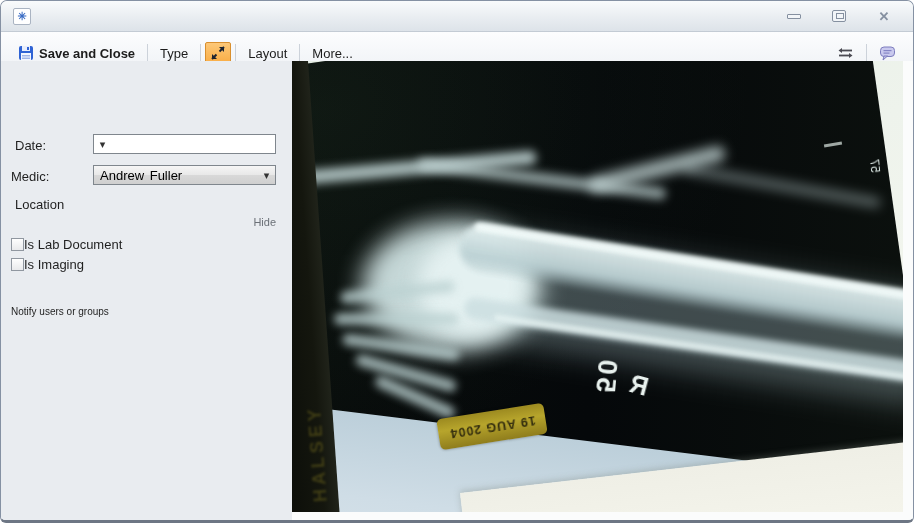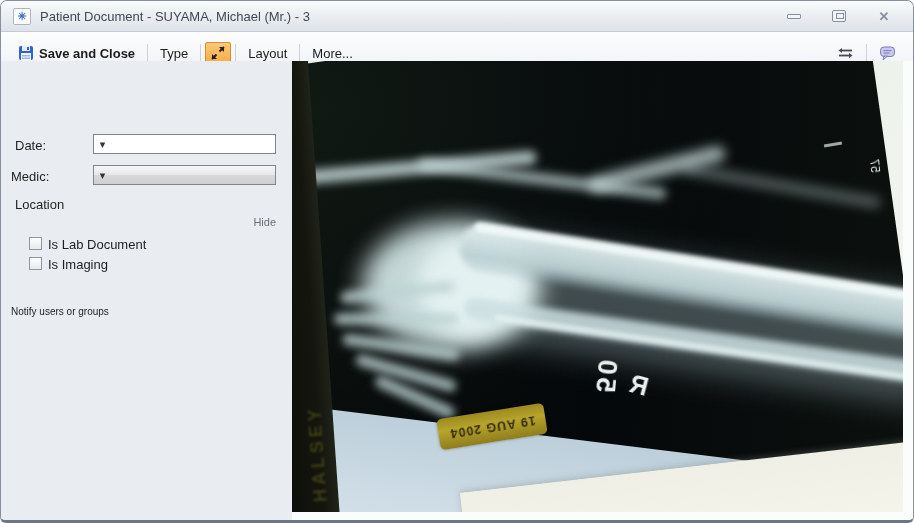--- a/index.html
+++ b/index.html
@@ -47,21 +47,21 @@
     display:flex; align-items:center; font-size:13px; color:#000; }
   .fctrl .val { flex:1; padding:0 6px; word-spacing:2px; }
   .fctrl .arr { width:17px; text-align:center; font-size:11px; color:#333; line-height:18px; }
   .ctrl-date { top:73px; background:#fff; }
   .ctrl-medic { top:104px; background:linear-gradient(180deg,#f6f6f6,#e8e8e8 48%,#d8d8d8 52%,#cfcfcf); }
   .input-el { position:absolute; font-family:"Liberation Sans",sans-serif; font-size:13px; color:#000;
     padding:0 6px; outline:none; }
   .input-el::placeholder { color:#b4b4b4; }
   .loc-input { left:92px; top:133px; width:183px; height:20px; border:1px solid #a7adb4; background:#fff; }
   .hide-link { position:absolute; left:92px; top:155px; width:183px; text-align:right; font-size:11px; color:#6b7077; }
-  .cbrow { position:absolute; left:28px; display:flex; gap:6px; }
+  .cbrow { position:absolute; left:10px; display:flex; align-items:center; }
   .cb { width:13px; height:13px; border:1px solid #9097a0; background:linear-gradient(180deg,#fefefe,#e9eaec); }
   .cbl { font-size:13px; color:#1f1f1f; }
   .notify-label { position:absolute; left:10px; top:245px; font-size:10px; color:#1f1f1f; }
   .notify-input { left:10px; top:264px; width:151px; height:20px; border:1px solid #aeb6bd; background:#fff; }
 
   
   .viewer { position:absolute; left:0; top:0; right:10px; bottom:8px; overflow:hidden;
     background:linear-gradient(155deg,#e6eee5 0%,#eef3ec 45%,#f7f8f0 100%); }
   .viewer * { position:absolute; }
   .film { left:-80px; top:-30px; width:687px; height:480px; transform:rotate(-8deg);
@@ -111,21 +111,20 @@
   .m57 { left:576px; top:98px; font-size:12px; color:#d8e4e0; transform:scaleX(-1) rotate(-85deg); filter:blur(.3px); }
   .edge-dash { left:532px; top:82px; width:18px; height:3px; background:rgba(210,220,215,.75); transform:rotate(-9deg); }
 </style>
 </head>
 <body>
 
 <div class="window">
 
   <div class="titlebar">
     <div class="app-icon">✳</div>
-    <div class="title-text">Patient Document - SUYAMA, Michael (Mr.) - 3</div>
     <div class="winbtns">
       <div class="wb">
           <div class="glyph-min"></div>
         </div>
       <div class="wb">
           <div class="glyph-max"></div>
         </div>
       <div class="wb">
           <div class="glyph-close">✕</div>
         </div>
@@ -190,20 +189,21 @@
   <div class="content">
 
     <div class="form-panel">
       <div class="flabel" style="left:14px; top:77px;">Date:</div>
       <div class="fctrl ctrl-date">
         <span class="arr">▾</span>
       </div>
 
       <div class="flabel" style="left:10px; top:108px;">Medic:</div>
       <div class="fctrl ctrl-medic">
+        <span class="val">Andrew Fuller</span>
         <span class="arr">▾</span>
       </div>
 
       <div class="flabel" style="left:14px; top:136px;">Location</div>
       <div class="hide-link">Hide</div>
 
       <div class="cbrow" style="top:176px;">
         <div class="cb"></div>
         <span class="cbl">Is Lab Document</span>
       </div>

